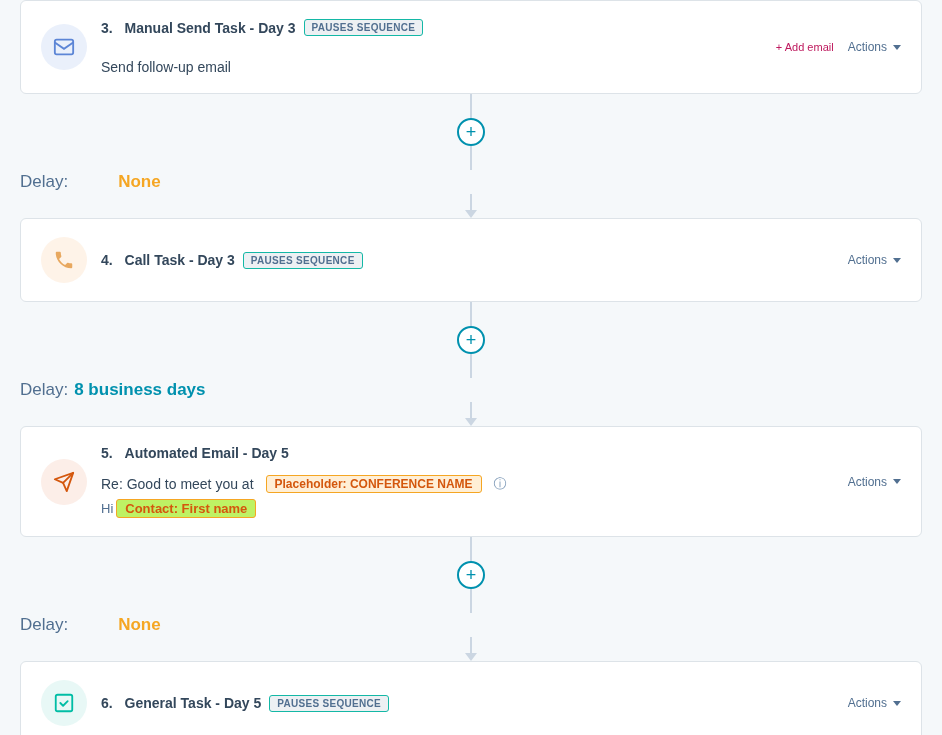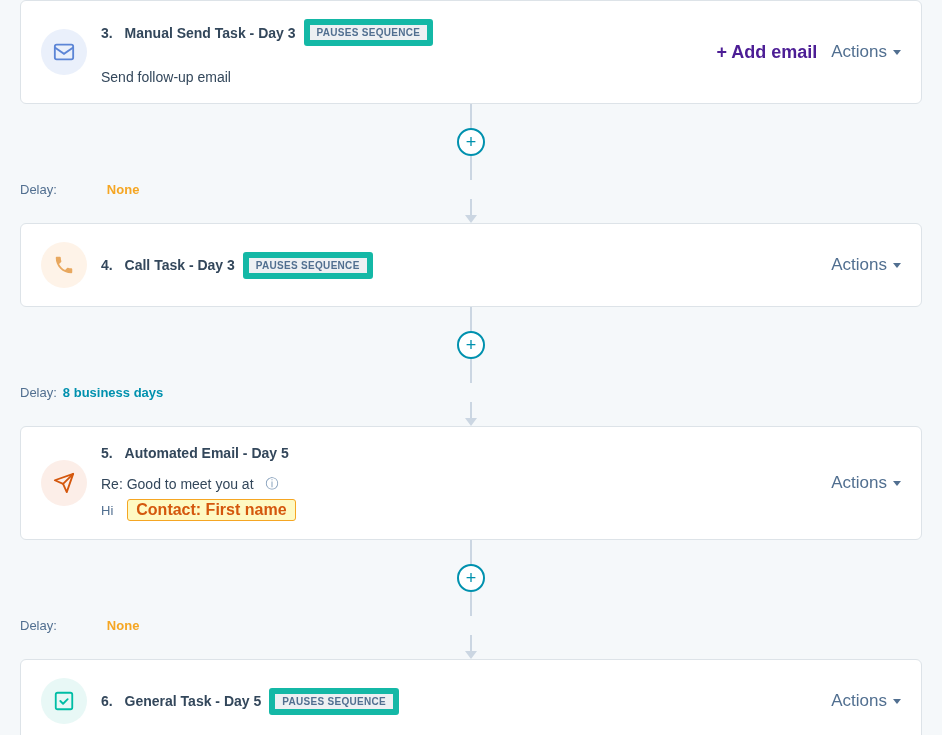--- a/index.html
+++ b/index.html
@@ -88,50 +88,50 @@
       font-weight: 700;
       padding: 2px 7px;
       border-radius: 3px;
       letter-spacing: 0.3px;
       text-transform: uppercase;
     }
 
     .badge-pauses {
       background: #edf0f3;
       color: #516f90;
-      border: 6px solid #14b8a6;
+      border: 1px solid #14b8a6;
     }
 
     .step-subtitle {
       font-size: 14px;
       color: #33475b;
       margin-top: 19px;
     }
 
     .step-actions {
       display: flex;
       align-items: center;
       gap: 14px;
     }
 
     .add-email-btn {
-      color: #4c1d95;
-      font-size: 18px;
-      font-weight: 700;
+      color: #be185d;
+      font-size: 11px;
+      font-weight: 400;
       background: none;
       border: none;
       cursor: pointer;
       display: flex;
       align-items: center;
       gap: 4px;
     }
 
     .actions-btn {
       color: #516f90;
-      font-size: 17px;
+      font-size: 12px;
       font-weight: 500;
       background: none;
       border: none;
       cursor: pointer;
       display: flex;
       align-items: center;
       gap: 3px;
     }
 
     
@@ -168,21 +168,21 @@
       align-items: center;
       justify-content: center;
       line-height: 1;
     }
 
     .delay-row {
       display: flex;
       align-items: center;
       gap: 6px;
       padding: 2px 20px 2px 20px;
-      font-size: 13px;
+      font-size: 17px;
       color: #516f90;
     }
 
     .delay-label {
       font-weight: 500;
       color: #516f90;
     }
 
     .delay-value {
       color: #f5a623;
@@ -230,31 +230,31 @@
 
     .info-icon {
       color: #7c98b6;
       font-size: 13px;
       cursor: pointer;
     }
 
     .email-body {
       display: flex;
       align-items: center;
-      gap: 12px;
+      gap: 1px;
       color: #516f90;
       font-size: 13px;
       flex-wrap: wrap;
     }
 
     .contact-badge {
-      background: #fef9c3;
+      background: #bef264;
       border: 1px solid #f5a623;
       color: #d4570d;
-      font-size: 16px;
+      font-size: 13px;
       font-weight: 600;
       padding: 1px 8px;
       border-radius: 3px;
       margin: 0 2px;
     }
 
     .chevron-down {
       display: inline-block;
       width: 0;
       height: 0;
@@ -371,20 +371,21 @@
           </svg>
         </div>
         <div class="step-info">
           <div class="step-title-row">
             <span class="step-title">5.</span>
             <span class="step-title">&nbsp;<span>Automated Email</span> - <span>Day 5</span></span>
           </div>
           <div class="email-preview">
             <div class="email-subject">
               <span class="subject-text">Re: Good to meet you at</span>
+              <span class="placeholder-badge">Placeholder: CONFERENCE NAME</span>
               <span class="info-icon">ⓘ</span>
             </div>
             <div class="email-body">
               <span>Hi</span>
               <span class="contact-badge">Contact: First name</span>
             </div>
           </div>
         </div>
       </div>
       <div class="step-actions">

